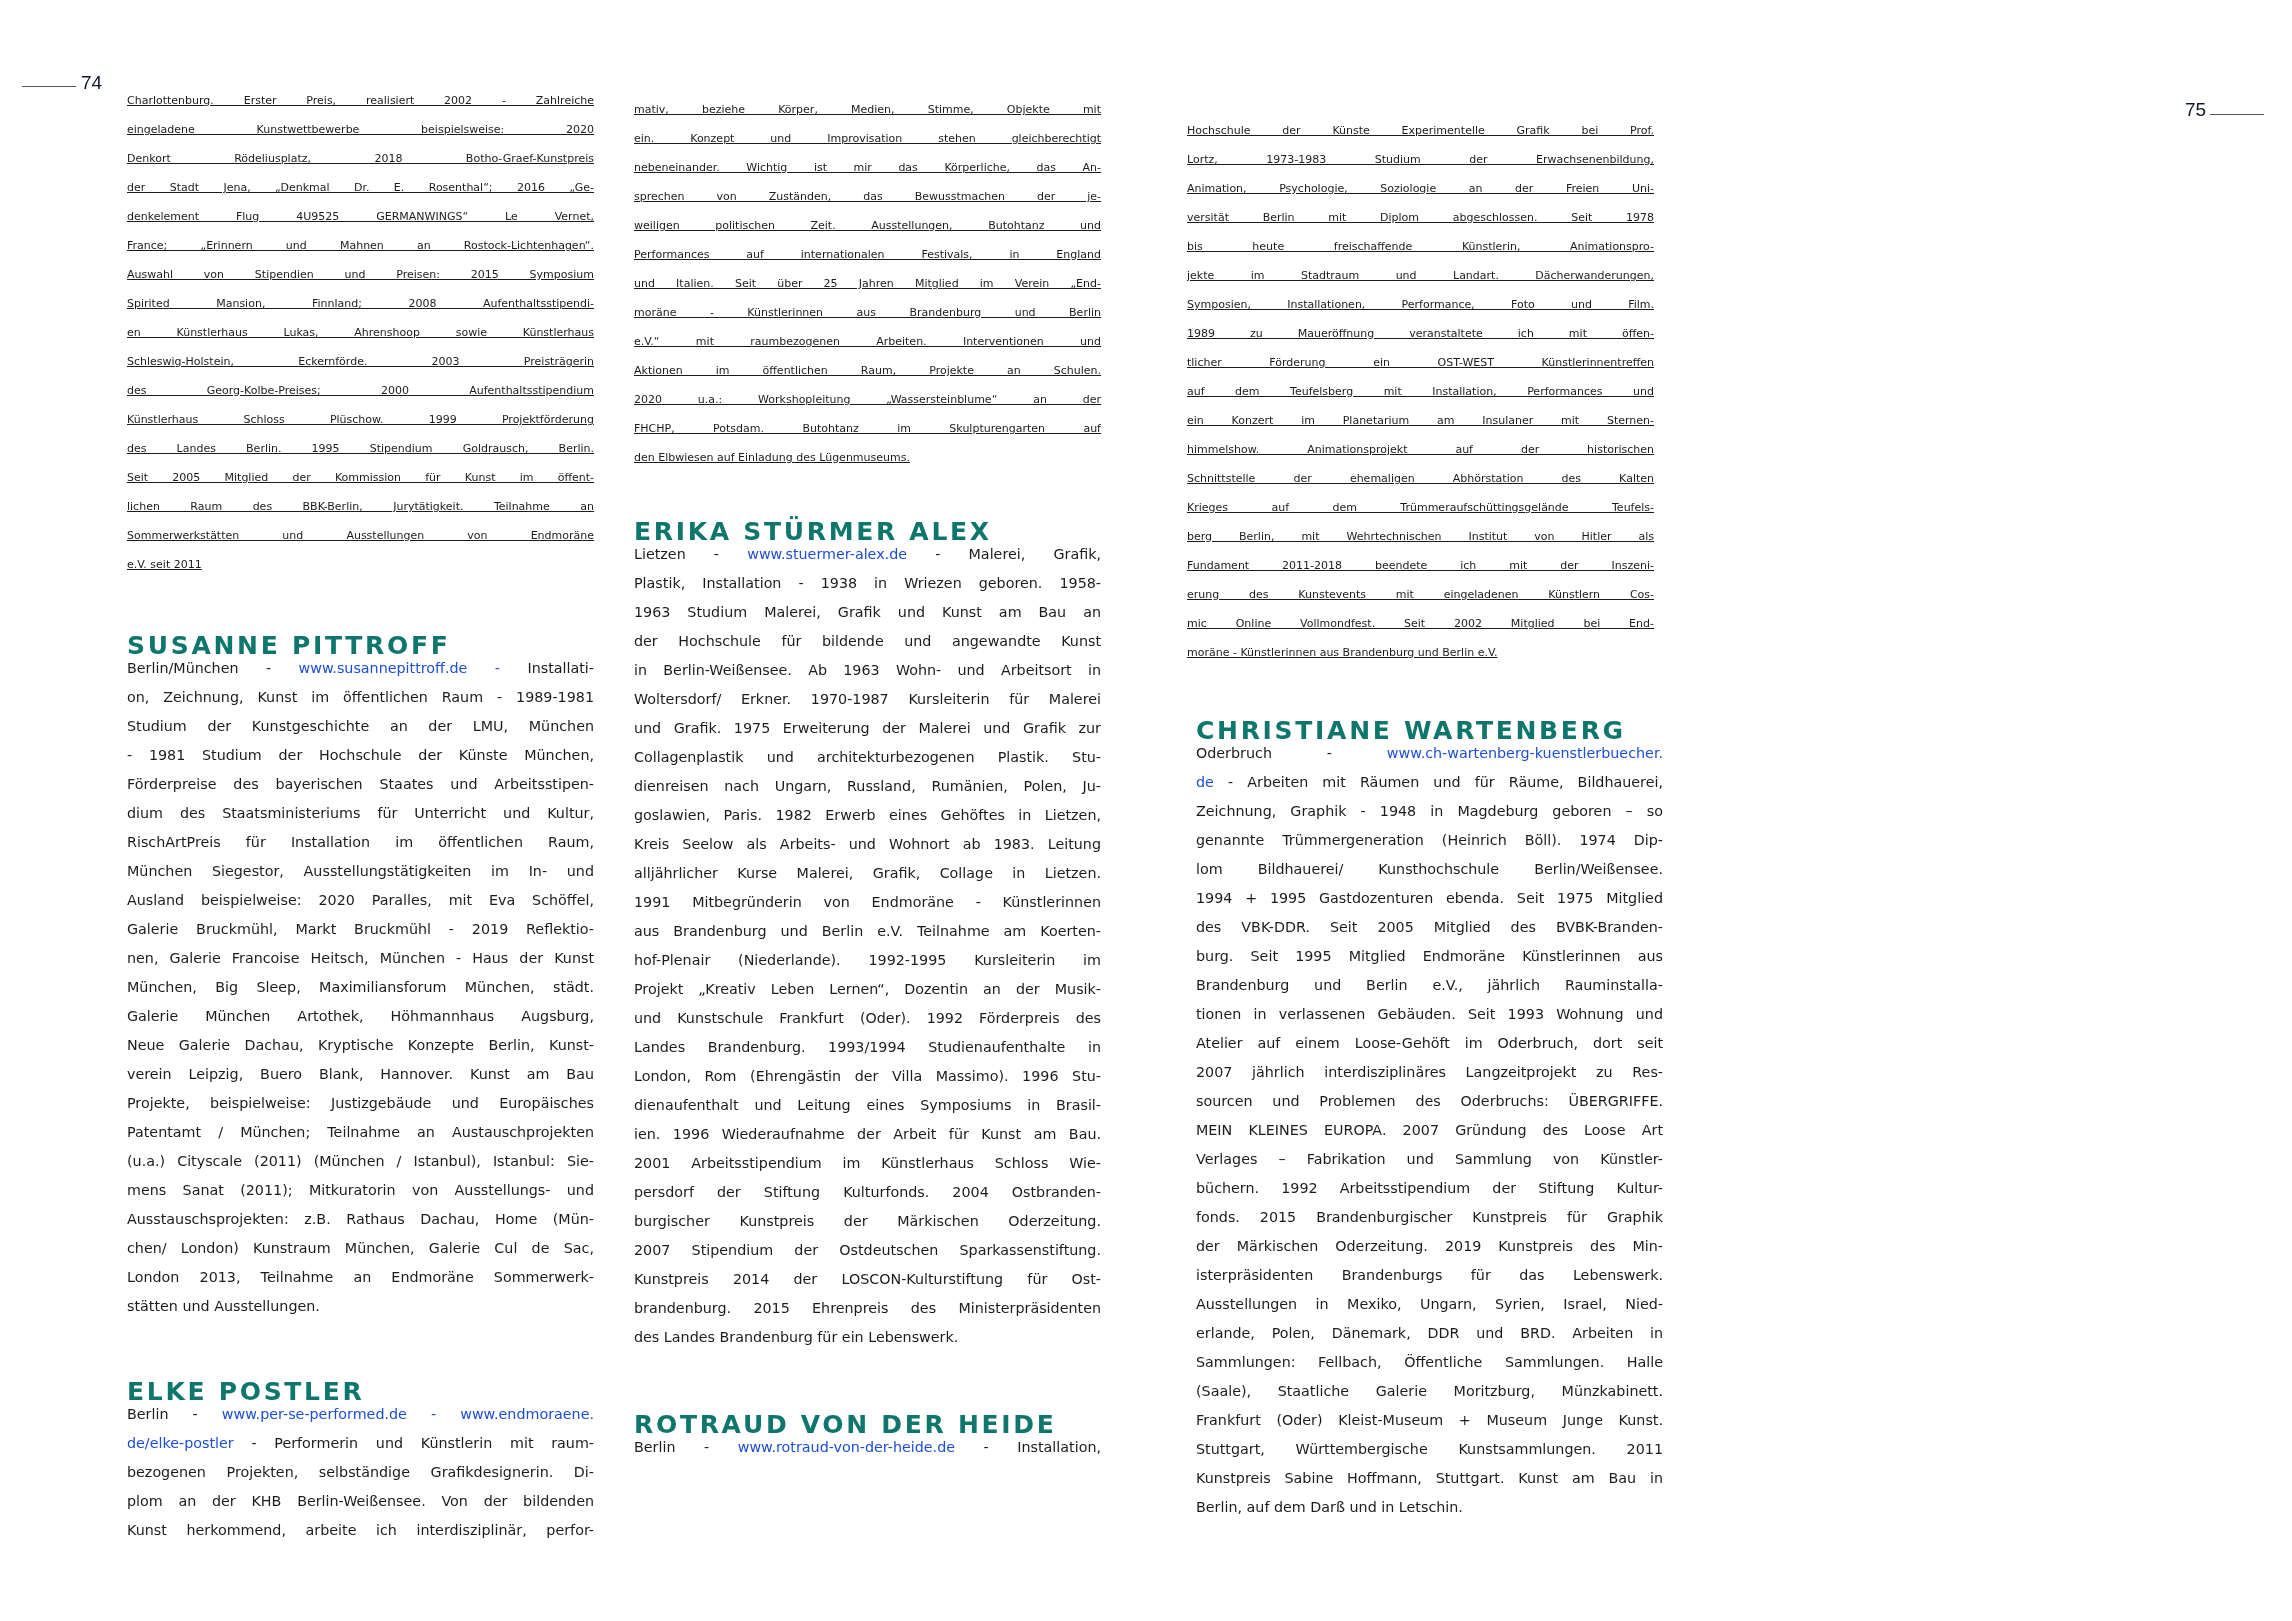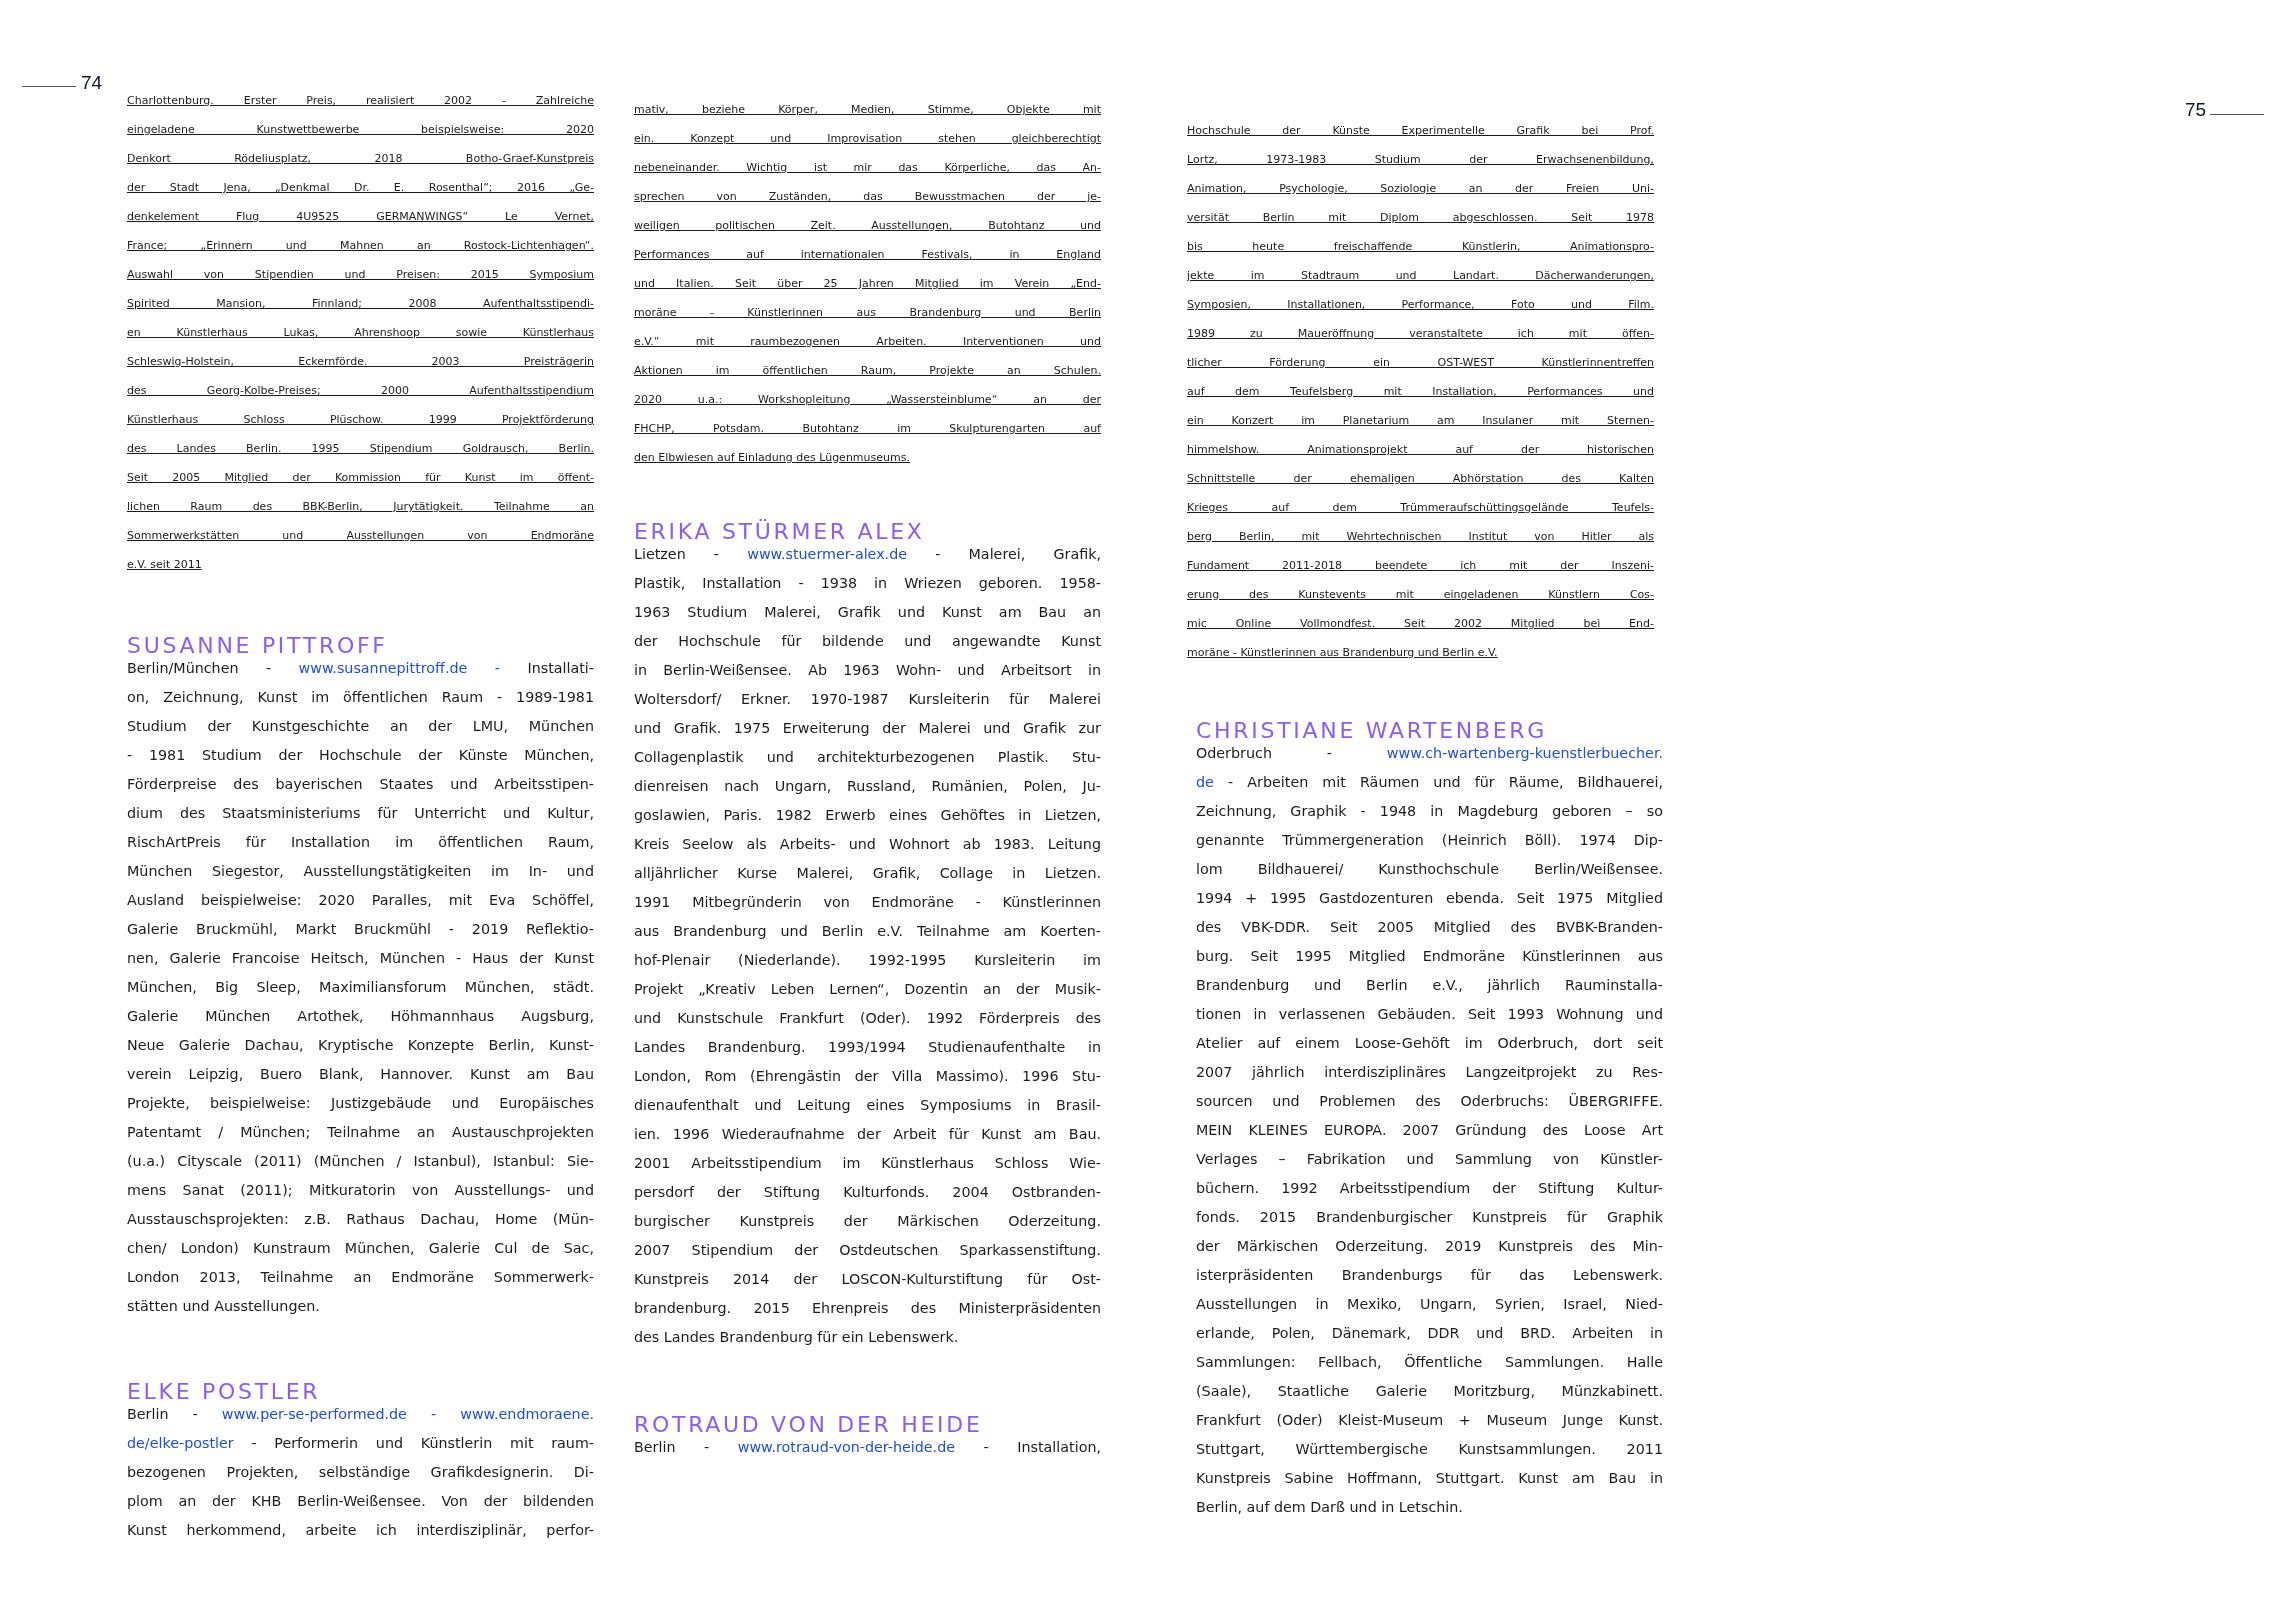--- a/index.html
+++ b/index.html
@@ -3,21 +3,21 @@
 <meta charset="utf-8">
 <style>
   html, body { margin:0; padding:0; background:#ffffff; }
   body { width:2293px; height:1621px; position:relative; overflow:hidden;
          font-family:"DejaVu Sans", "Liberation Sans", sans-serif; color:#1c1c1c; }
   .page-num { position:absolute; font-size:19px; color:#0f172a; font-family:"Liberation Sans", sans-serif; }
   .rule { position:absolute; height:0.9px; background:#555; }
   .col { position:absolute; width:467px; font-size:11px; line-height:29px;text-decoration:underline; }
   .line { display:block; white-space:nowrap; text-align:justify; text-align-last:justify; height:29px; overflow:visible; }
   .line.last { text-align-last:left; }
-  .heading { font-size:22px; letter-spacing:2.7px; font-weight:normal; margin:0; line-height:29px; height:29px; color:#8b5cf6; }
+  .heading { font-size:25px; letter-spacing:2.7px; font-weight:bold; margin:0; line-height:29px; height:29px; color:#0f766e; }
   .link { color:#1d4ed8; }
   .section { position:absolute; width:467px; }
 </style>
 </head>
 <body>
 
 <div class="rule" style="left:22.4px; top:86px; width:54px;"></div>
 <div class="page-num" style="left:81px; top:72px;">74</div>
 <div class="page-num" style="left:2185px; top:99px;">75</div>
 <div class="rule" style="left:2210px; top:114px; width:54px;"></div>

